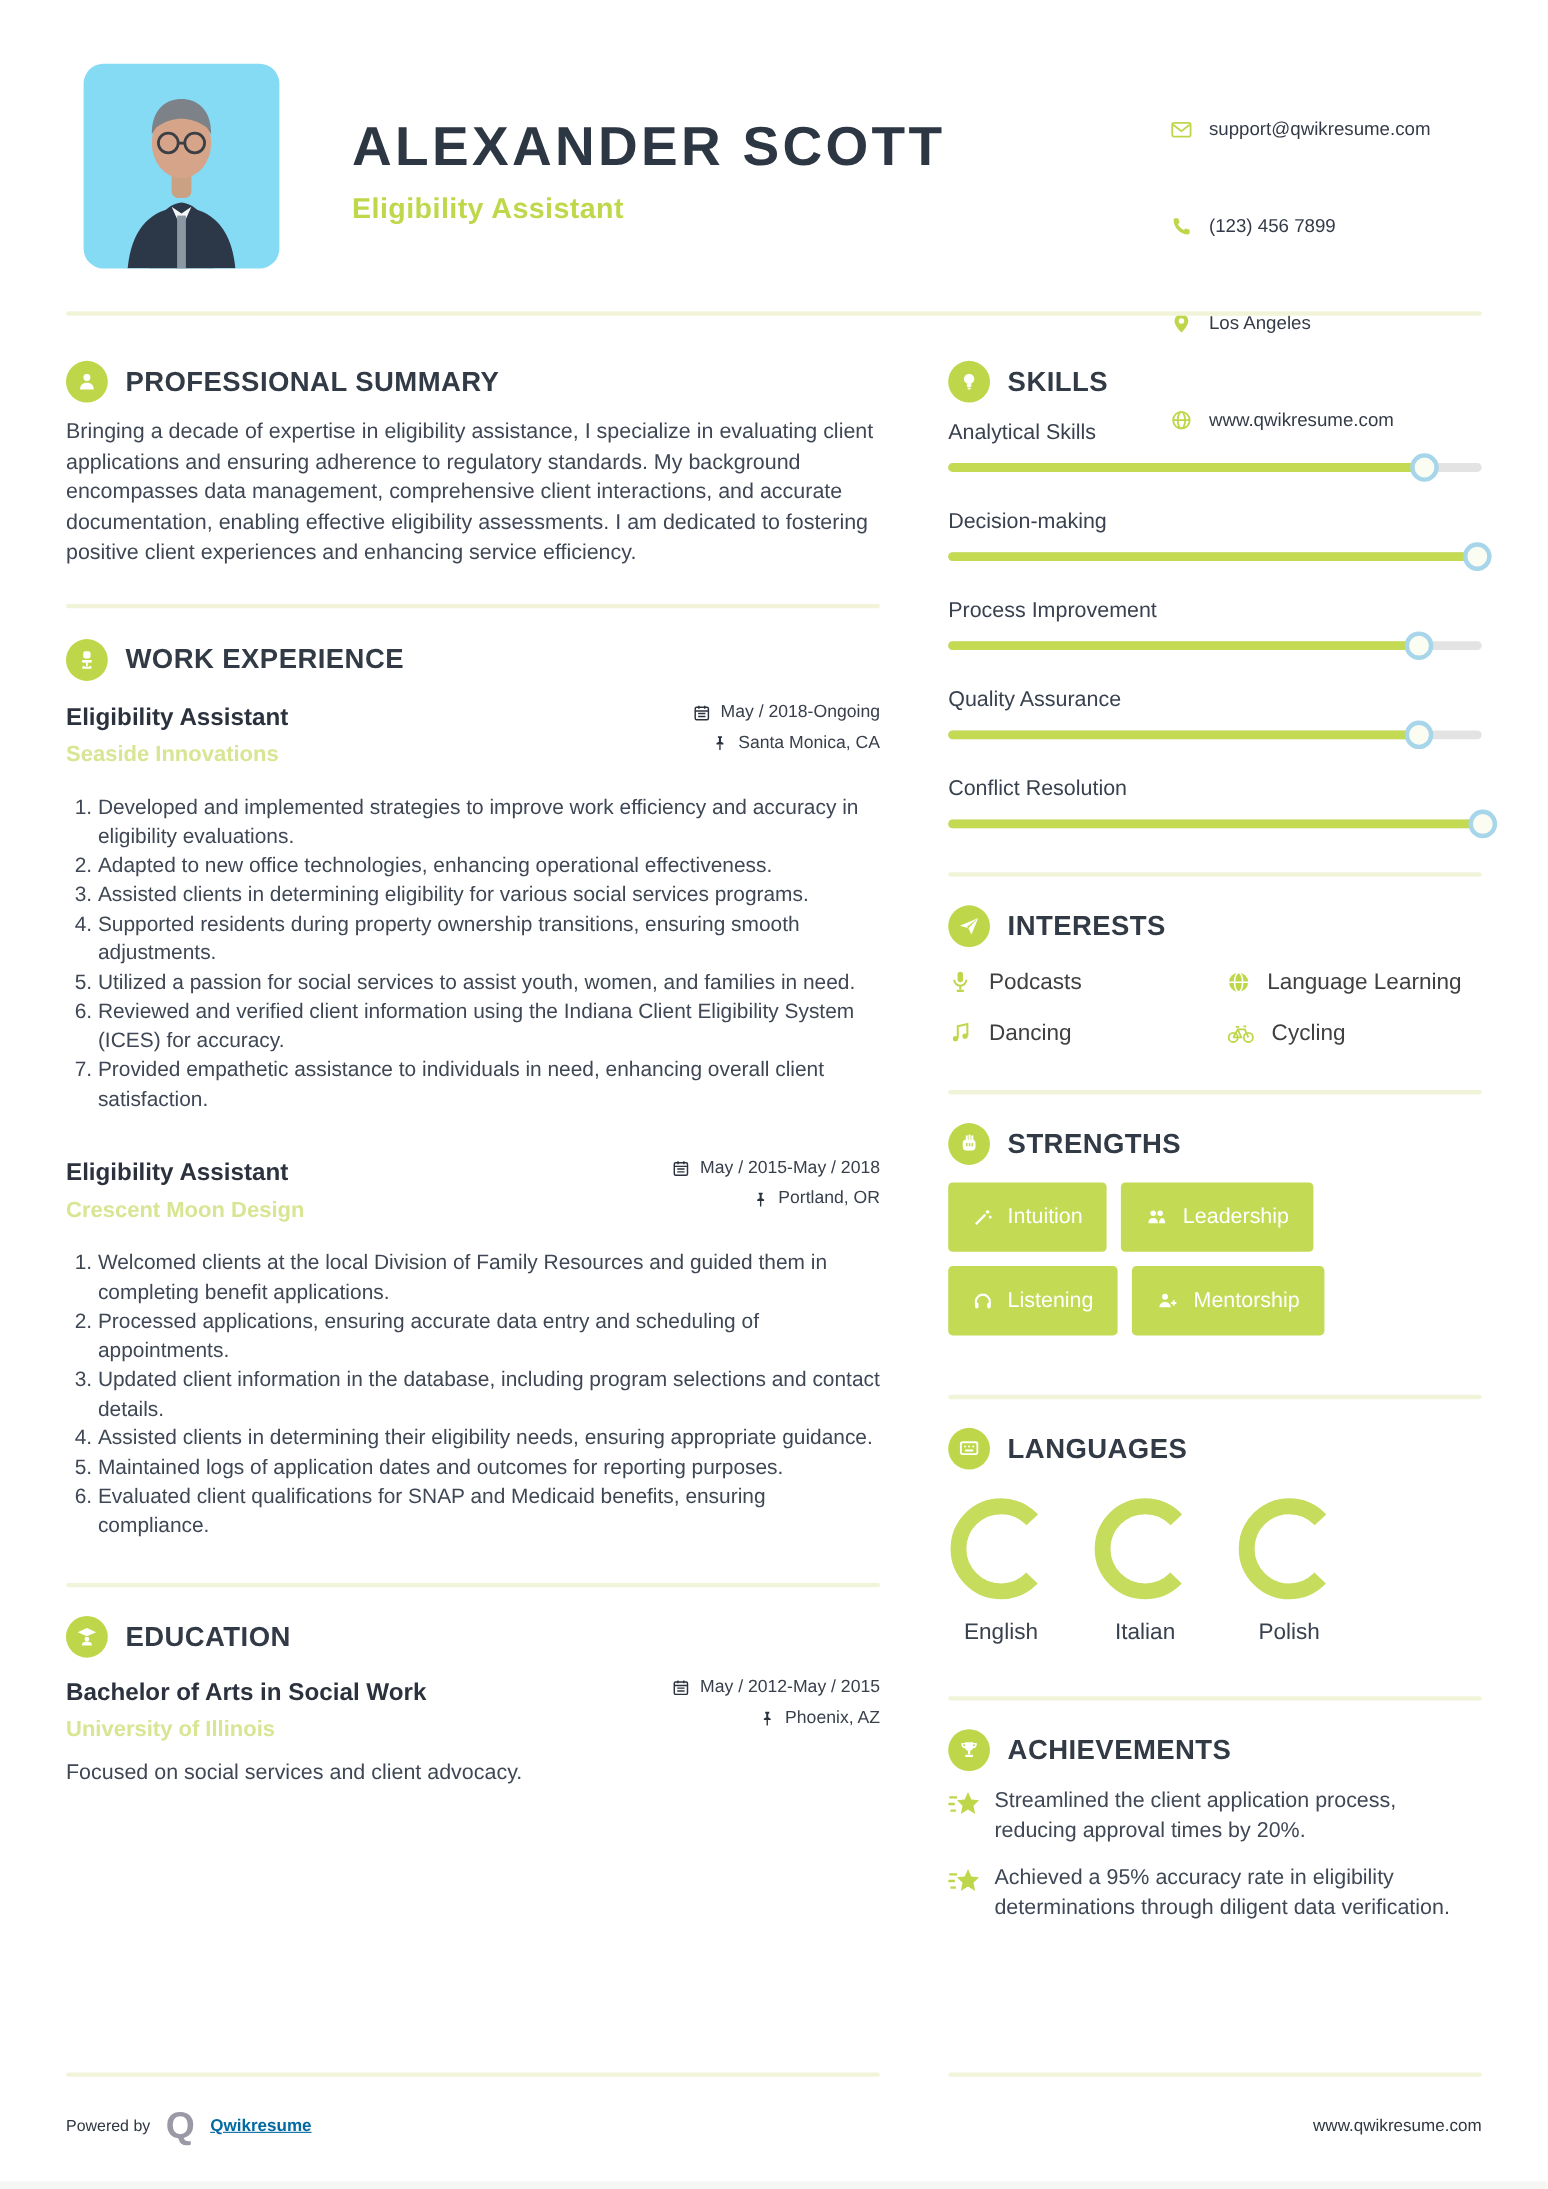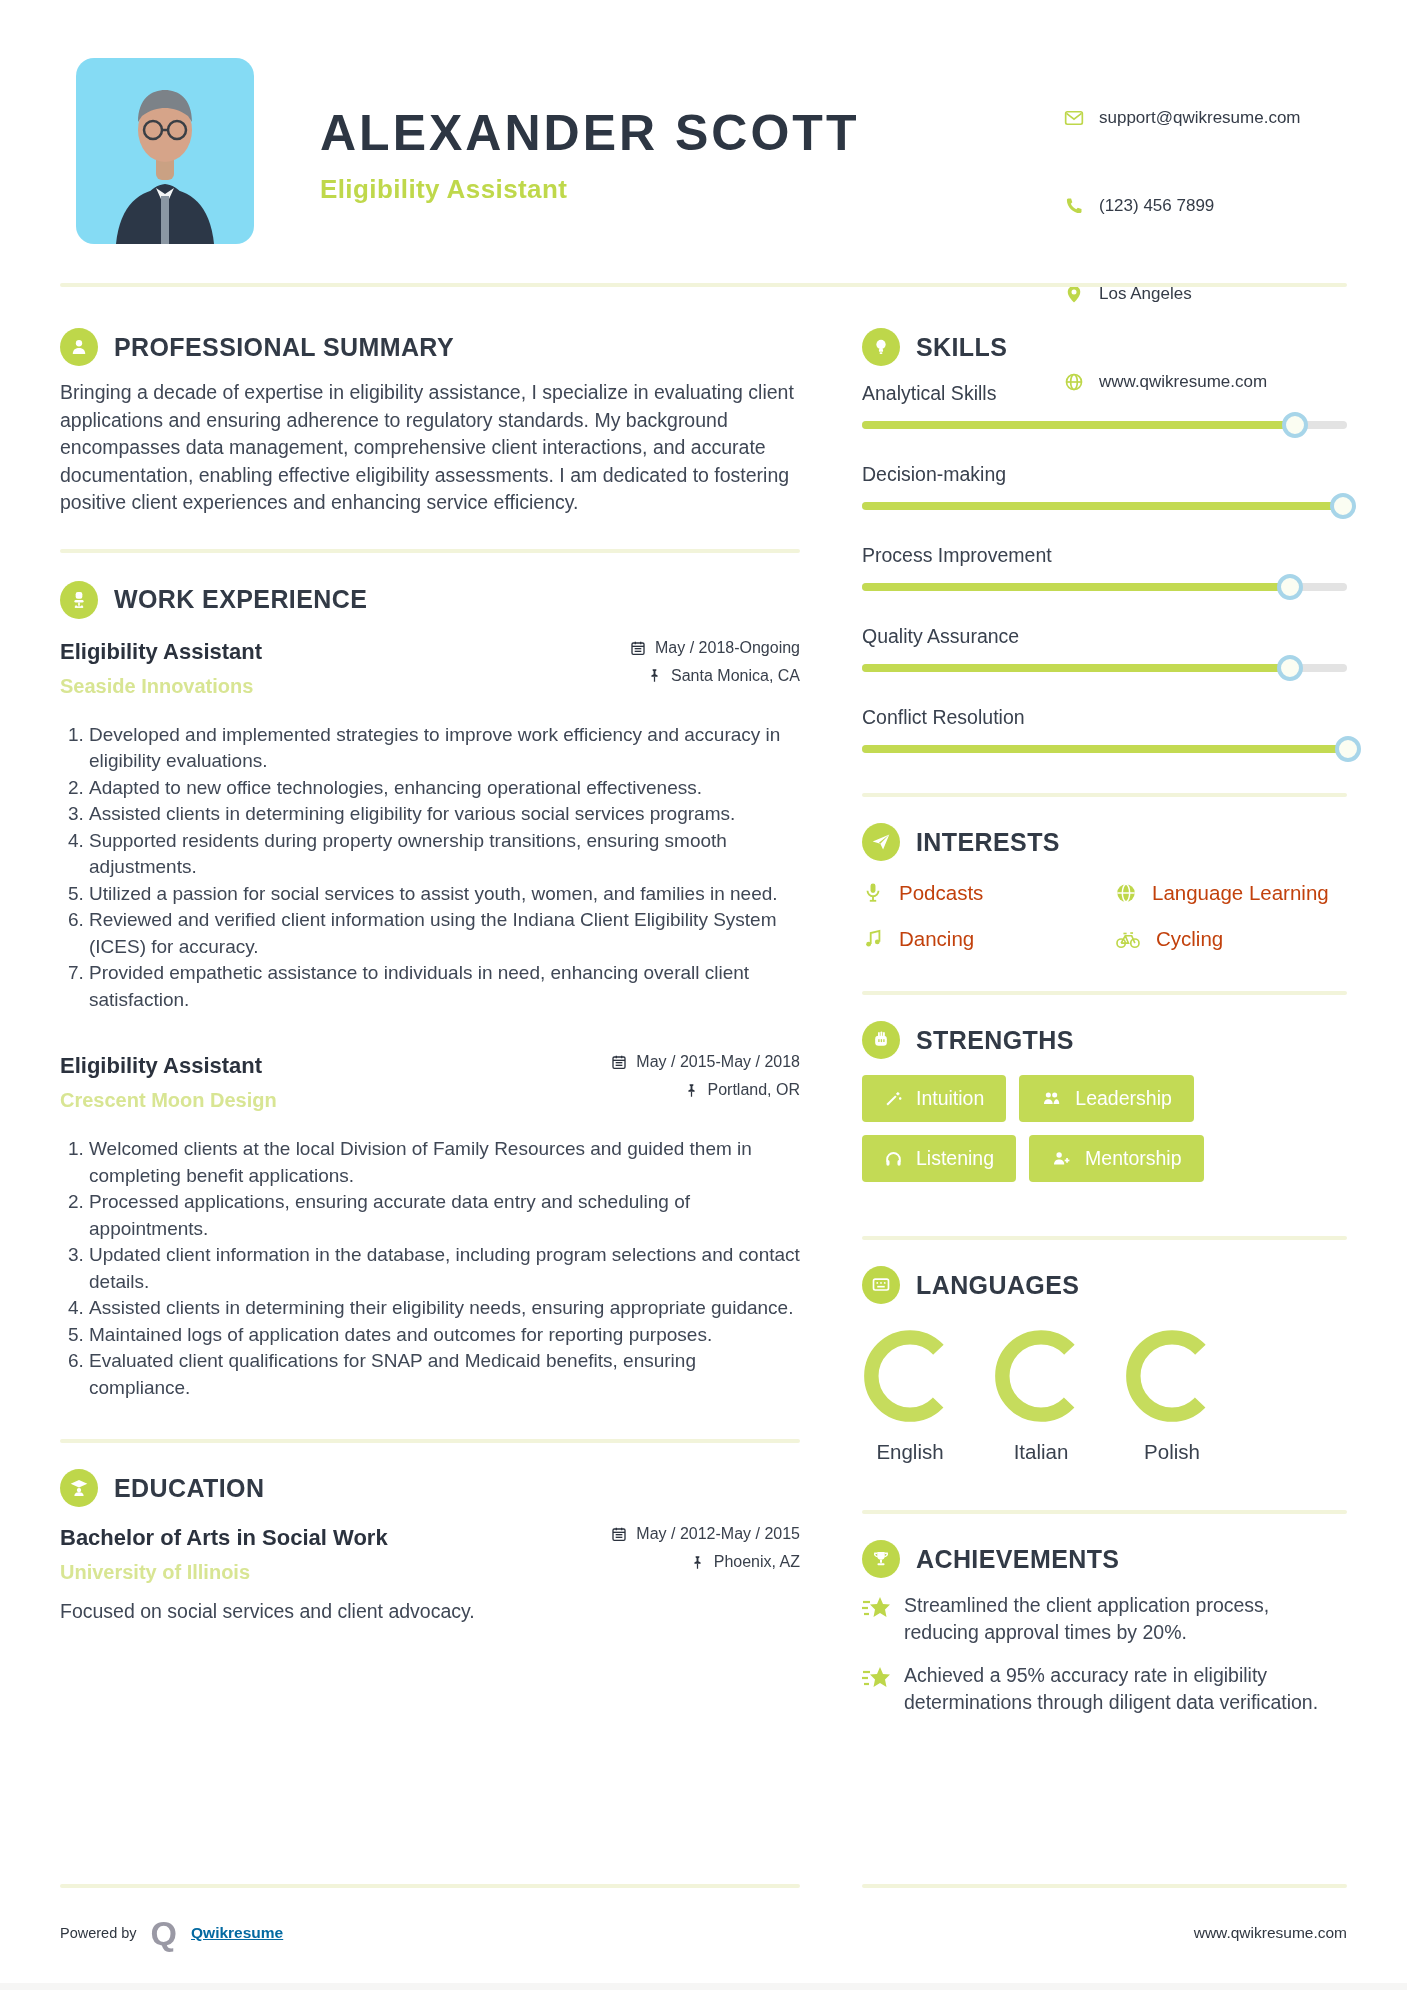--- a/index.html
+++ b/index.html
@@ -51,30 +51,30 @@
   .skill { margin-bottom:34px; }
   .skill:last-child { margin-bottom:8px; }
   .skill-label { font-size:19.5px; color:#39414e; }
   .track { margin-top:16px; height:8px; border-radius:4px; background:#e3e3e3; position:relative; }
   .fill { height:8px; border-radius:4px; background:#c3da52; position:relative; }
   .thumb { position:absolute; right:-14px; top:-9px; width:26px; height:26px; border-radius:50%; background:#fbfdf2; border:4px solid #a7d5e9; }
 
   
   .sec-interests { margin-top:26px; }
   .interests-grid { margin-top:20px; display:grid; grid-template-columns:253px 1fr; row-gap:22px; }
-  .interest { display:flex; align-items:center; gap:15px; font-size:20.5px; color:#c2410c; }
+  .interest { display:flex; align-items:center; gap:15px; font-size:20.5px; color:#404040; }
 
   .div-right { margin-top:40px; }
   .div-right-lg { margin-top:54px; }
   .div-right-md { margin-top:46px; }
 
   
   .sec-strengths { margin-top:26px; }
   .chips { margin-top:16px; display:flex; flex-wrap:wrap; gap:13px; }
-  .chip { display:flex; align-items:center; gap:13px; background:#c3da55; color:#ffffff; font-size:19.5px; padding:12px 22px; border-radius:4px; height:47px; }
+  .chip { display:flex; align-items:center; gap:13px; background:#c3da55; color:#ffffff; font-size:19.5px; padding:12px 22px; border-radius:4px; height:63px; }
 
   
   .sec-langs { margin-top:26px; }
   .langs { margin-top:24px; display:flex; gap:35px; }
   .lang { display:flex; flex-direction:column; align-items:center; width:96px; }
   .lang-label { margin-top:16px; font-size:20.5px; color:#39414e; }
 
   
   .sec-ach { margin-top:26px; }
   .ach-list { margin-top:14px; }

